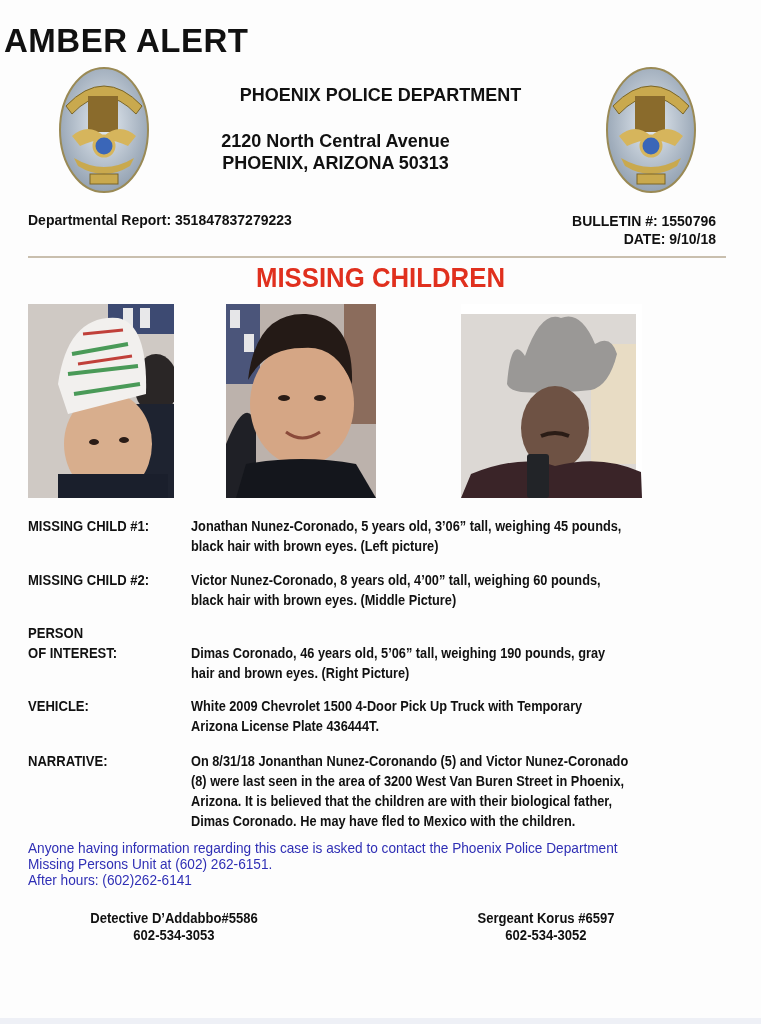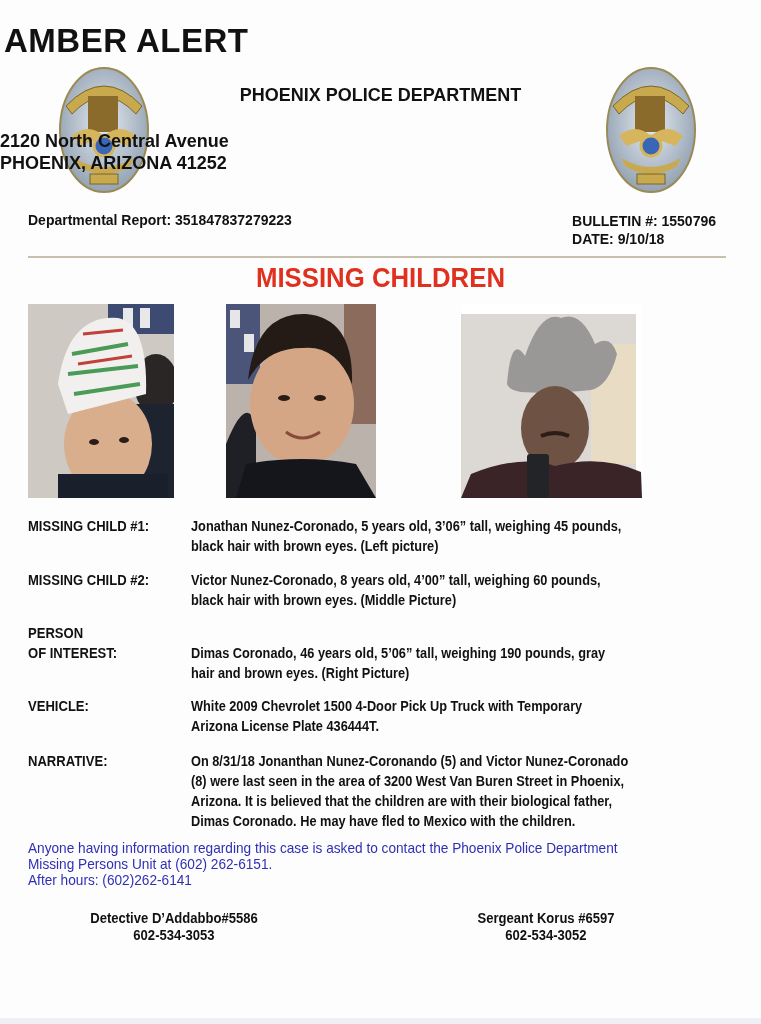--- a/index.html
+++ b/index.html
@@ -1,25 +1,25 @@
 <!DOCTYPE html>
 <html><head>
 <meta charset="utf-8">
 <style>
   html, body { margin:0; padding:0; }
   body { width:761px; height:1024px; background:#fdfdfd; position:relative; overflow:hidden; font-family:"Liberation Sans", sans-serif; color:#111; }
   .abs { position:absolute; }
   .title { left:4px; width:761px; top:22px; font-weight:bold; font-size:33px; letter-spacing:0.5px; }
   .dept { left:0; width:761px; top:85px; text-align:center; font-weight:bold; font-size:18px; }
-  .addr { left:0; width:671px; top:130px; text-align:left; font-weight:bold; font-size:18px; line-height:22px; }
+  .addr { left:0; width:671px; top:130px; text-align:center; font-weight:bold; font-size:18px; line-height:22px; }
   .badge { width:92px; height:128px; top:66px; }
   .badge.left { left:58px; }
   .badge.right { left:605px; }
   .report { left:28px; top:212px; font-weight:bold; font-size:14px; }
-  .bulletin { right:45px; top:212px; font-weight:bold; font-size:14px; line-height:18px; }
+  .bulletin { right:45px; top:212px; font-weight:bold; font-size:14px; text-align:right; line-height:18px; }
   .rule { left:28px; width:698px; top:256px; height:2px; background:#c9bfae; }
   .missing { left:0; width:761px; top:262px; text-align:center; color:#e0301e; font-weight:bold; font-size:28px; transform:scaleX(0.92); }
   .photo { top:304px; height:194px; overflow:hidden; }
   .photo1 { left:28px; width:146px; }
   .photo2 { left:226px; width:150px; }
   .photo3 { left:461px; width:181px; }
   .field { left:28px; font-weight:bold; font-size:14.5px; line-height:20px; transform-origin:left top; transform:scaleX(0.9); }
   .fval { left:191px; width:590px; font-weight:bold; font-size:14.5px; line-height:20px; transform-origin:left top; transform:scaleX(0.88); }
   .info { left:28px; top:840px; width:770px; color:#2f2fb5; font-size:15px; line-height:16px; transform-origin:left top; transform:scaleX(0.91); }
   .sig { width:300px; text-align:center; font-weight:bold; font-size:14.5px; line-height:17px; top:910px; transform:scaleX(0.9); }
@@ -60,21 +60,21 @@
   <rect x="30" y="30" width="30" height="36" fill="#8a6b2c"></rect>
   <path d="M14 70 Q30 56 46 70 Q62 56 78 70 L70 80 Q46 68 22 80 Z" fill="#d6b55c"></path>
   <circle cx="46" cy="80" r="10" fill="#3a66b8" stroke="#d6b55c" stroke-width="3"></circle>
   <path d="M16 92 Q46 110 76 92 L72 100 Q46 116 20 100 Z" fill="#c9a94e"></path>
   <rect x="32" y="108" width="28" height="10" fill="#c9a94e" stroke="#7a6526"></rect>
 </svg>
 
 <div class="abs dept">PHOENIX POLICE DEPARTMENT</div>
 <div class="abs addr">
   <div>2120 North Central Avenue</div>
-  <div>PHOENIX, ARIZONA  41252</div>
+  <div>PHOENIX, ARIZONA  50313</div>
 </div>
 
 <div class="abs report">Departmental Report: 351847837279223</div>
 <div class="abs bulletin">
   <div>BULLETIN #: 1550796</div>
   <div>DATE: 9/10/18</div>
 </div>
 
 <div class="abs rule"></div>
 

